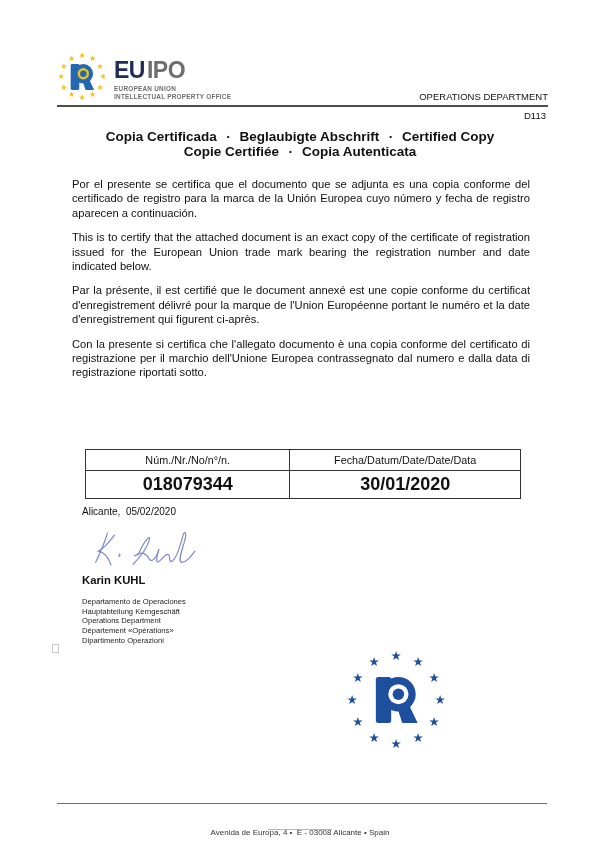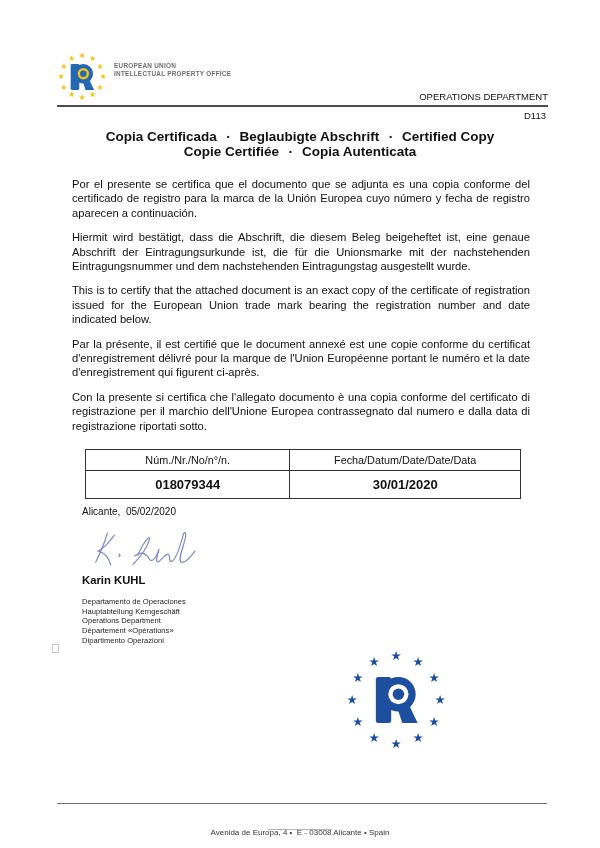--- a/index.html
+++ b/index.html
@@ -35,21 +35,21 @@
   .bullet{font-size:8px;margin:0 10px;vertical-align:2px;}
 
   
   .paragraphs{position:absolute;left:72px;top:177px;width:458px;}
   .paragraphs p{margin:0 0 10px 0;font-size:11.2px;line-height:14.4px;text-align:justify;color:#111;}
 
   
   .reg-table{position:absolute;left:85px;top:449px;width:436px;border-collapse:collapse;}
   .reg-table td{border:1px solid #333;text-align:center;vertical-align:middle;color:#111;}
   .reg-table .hdr td{height:18px;font-size:10.8px;}
-  .reg-table .val td{height:25px;font-size:13px;font-weight:bold;margin-top:14px;}
+  .reg-table .val td{height:25px;font-size:18px;font-weight:bold;margin-top:14px;}
   .reg-table .c1{width:47%;}
   .reg-table .c2{width:53%;}
 
   
   .place-date{position:absolute;left:82px;top:506px;font-size:10px;white-space:pre;color:#111;}
   .signature{position:absolute;left:88px;top:523px;width:118px;height:52px;color:var(--signature-ink,#7e88c9);}
   .signatory{position:absolute;left:82px;top:574px;font-size:11.3px;font-weight:bold;color:#111;}
   .departments{position:absolute;left:82px;top:597px;font-size:7.6px;line-height:9.7px;color:#222;}
 
   .empty-box{position:absolute;left:52px;top:644px;width:5px;height:7px;border:1px solid #c9c9c9;}
@@ -89,20 +89,23 @@
           </div>
         <svg class="rmark" viewBox="0 0 100 100" aria-hidden="true">
           <rect x="8" y="2" width="32" height="96" rx="5" fill="currentColor"></rect>
           <circle cx="55" cy="38" r="36" fill="currentColor"></circle>
           <polygon points="50,58 76,58 95,98 63,98" fill="currentColor"></polygon>
           <circle class="ring" cx="55" cy="38" r="21"></circle>
           <circle cx="55" cy="38" r="12" fill="currentColor"></circle>
         </svg>
       </div>
       <div class="logo-text">
+        <div class="wordmark">
+          <span class="eu">EU</span><span class="ipo">IPO</span>
+        </div>
         <div class="logo-sub">
           <div>EUROPEAN UNION</div>
           <div>INTELLECTUAL PROPERTY OFFICE</div>
         </div>
       </div>
     </div>
     <div class="dept-label">OPERATIONS DEPARTMENT</div>
     <div class="header-rule"></div>
     <div class="doc-code">D113</div>
   </div>
@@ -111,21 +114,20 @@
     <div>
       <span>Copia Certificada</span><span class="bullet">•</span><span>Beglaubigte Abschrift</span><span class="bullet">•</span><span>Certified Copy</span>
     </div>
     <div>
       <span>Copie Certifiée</span><span class="bullet">•</span><span>Copia Autenticata</span>
     </div>
   </div>
 
   <div class="paragraphs">
     <p>Por el presente se certifica que el documento que se adjunta es una copia conforme del certificado de registro para la marca de la Unión Europea cuyo número y fecha de registro aparecen a continuación.</p>
-    <p>Hiermit wird bestätigt, dass die Abschrift, die diesem Beleg beigeheftet ist, eine genaue Abschrift der Eintragungsurkunde ist, die für die Unionsmarke mit der nachstehenden Eintragungsnummer und dem nachstehenden Eintragungstag ausgestellt wurde.</p>
     <p>This is to certify that the attached document is an exact copy of the certificate of registration issued for the European Union trade mark bearing the registration number and date indicated below.</p>
     <p>Par la présente, il est certifié que le document annexé est une copie conforme du certificat d'enregistrement délivré pour la marque de l'Union Européenne portant le numéro et la date d'enregistrement qui figurent ci-après.</p>
     <p>Con la presente si certifica che l'allegato documento è una copia conforme del certificato di registrazione per il marchio dell'Unione Europea contrassegnato dal numero e dalla data di registrazione riportati sotto.</p>
   </div>
 
   <table class="reg-table">
     <tbody>
         <tr class="hdr">
       <td class="c1">Núm./Nr./No/n°/n.</td>
       <td class="c2">Fecha/Datum/Date/Date/Data</td>

